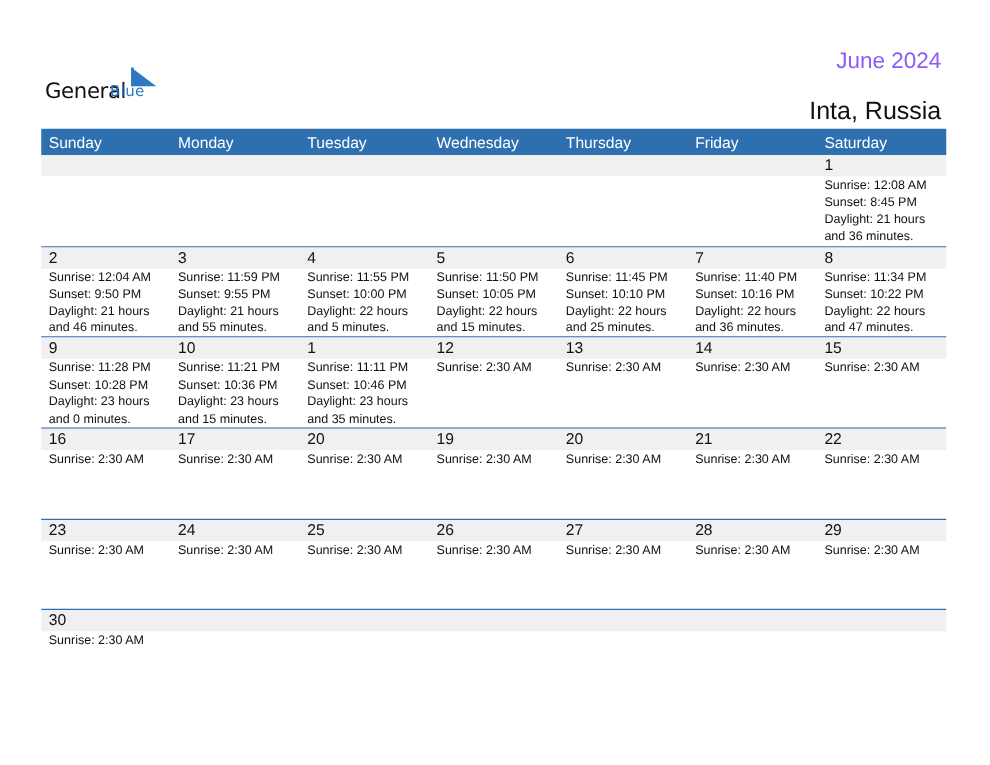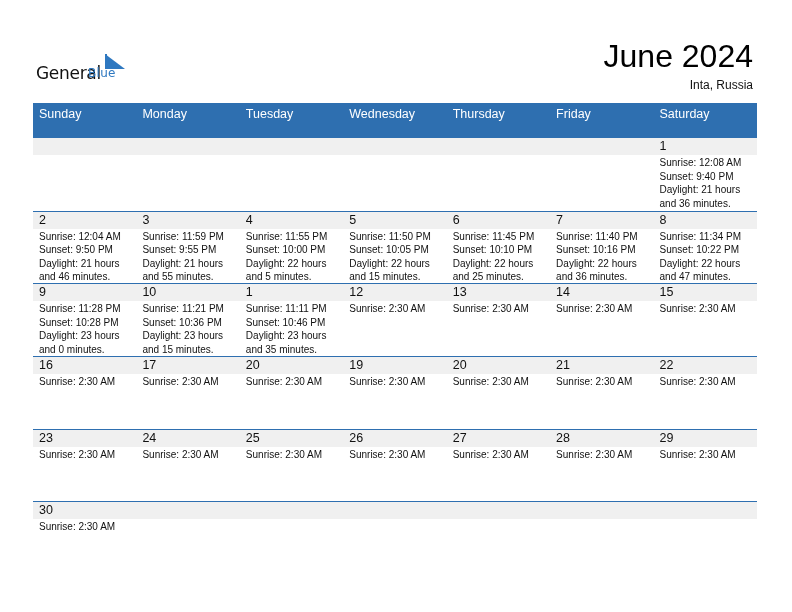--- a/index.html
+++ b/index.html
@@ -2,24 +2,24 @@
 <html><head>
 <meta charset="utf-8">
 <style>
   html, body { margin:0; padding:0; background:#ffffff; }
   body { width:792px; height:612px; position:relative; font-family:"Liberation Sans", sans-serif; color:#111; overflow:hidden; }
   .logo { position:absolute; left:36px; top:52px; width:100px; height:36px; }
   .logo-general { position:absolute; left:0; top:11px; font-family:"DejaVu Sans", sans-serif; font-size:17px; color:#111; letter-spacing:-0.3px; }
   .logo-blue { position:absolute; left:52px; top:14px; font-family:"DejaVu Sans", sans-serif; font-size:12px; color:#2e78c0; letter-spacing:0.3px; }
   .logo-tri { position:absolute; left:69px; top:2px; width:0; height:0; border-left:20px solid #2e78c0; border-top:15px solid transparent; }
   .logo-bar { position:absolute; left:69px; top:2px; width:2px; height:15px; background:#2e78c0; }
-  .title { position:absolute; right:39px; top:38px; font-size:32px; color:#000000;text-align:right; }
-  .location { position:absolute; right:39px; top:78px; font-size:12px; color:#111; }
+  .title { position:absolute; right:39px; top:38px; font-size:18px; color:#8b5cf6;text-align:right; }
+  .location { position:absolute; right:39px; top:78px; font-size:20px; color:#111; }
   .cal { position:absolute; left:33px; top:103px; width:724px; }
-  .head { display:flex; height:35px; background:#2e6fb0; }
+  .head { display:flex; height:21px; background:#2e6fb0; }
   .head .dn { width:103.43px; box-sizing:border-box; padding-left:6px; color:#fff; font-size:12.5px; line-height:23px; }
   .week { position:relative; display:flex; height:72.7px; border-top:1px solid #2e6fb0; box-sizing:border-box; }
   .week.first { border-top:none; }
   .week .strip { position:absolute; left:0; top:0; right:0; height:17px; background:#f0f0f0; }
   .cell { position:relative; width:103.43px; box-sizing:border-box; padding-left:6px; }
   .num { font-size:12.5px; line-height:17px; height:17px; }
   .info { font-size:10px; line-height:13.5px; margin-top:1px; }
 </style>
 </head>
 <body>
@@ -68,21 +68,21 @@
           <div class="info"></div>
         </div>
         <div class="cell">
           <div class="num"></div>
           <div class="info"></div>
         </div>
         <div class="cell">
           <div class="num">1</div>
           <div class="info">
             <div>Sunrise: 12:08 AM</div>
-            <div>Sunset: 9:40 PM</div>
+            <div>Sunset: 8:45 PM</div>
             <div>Daylight: 21 hours</div>
             <div>and 36 minutes.</div>
           </div>
         </div>
       </div>
       <div class="week">
         <div class="strip"></div>
         <div class="cell">
           <div class="num">2</div>
           <div class="info">

